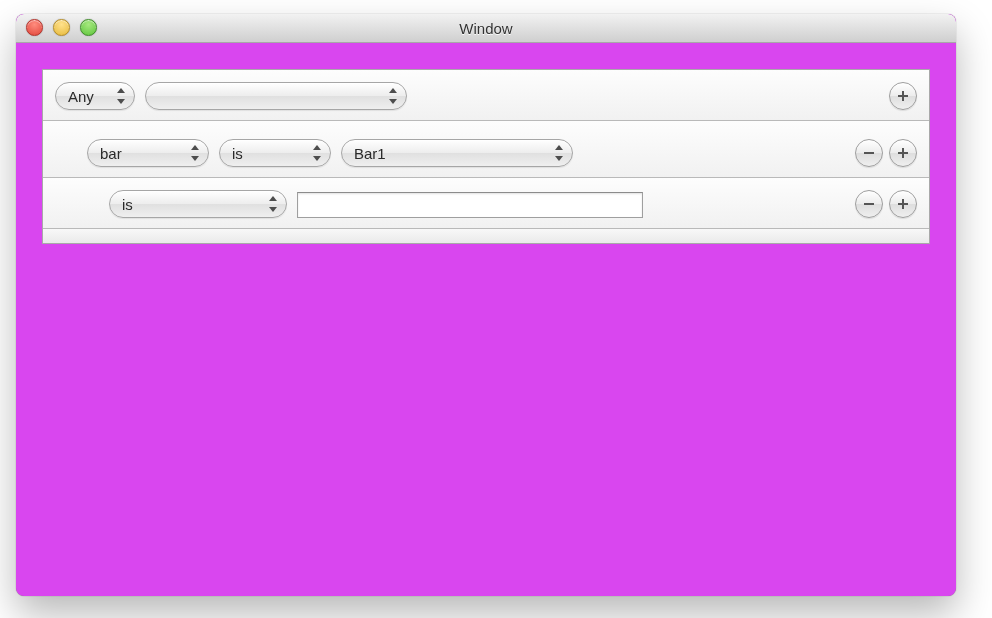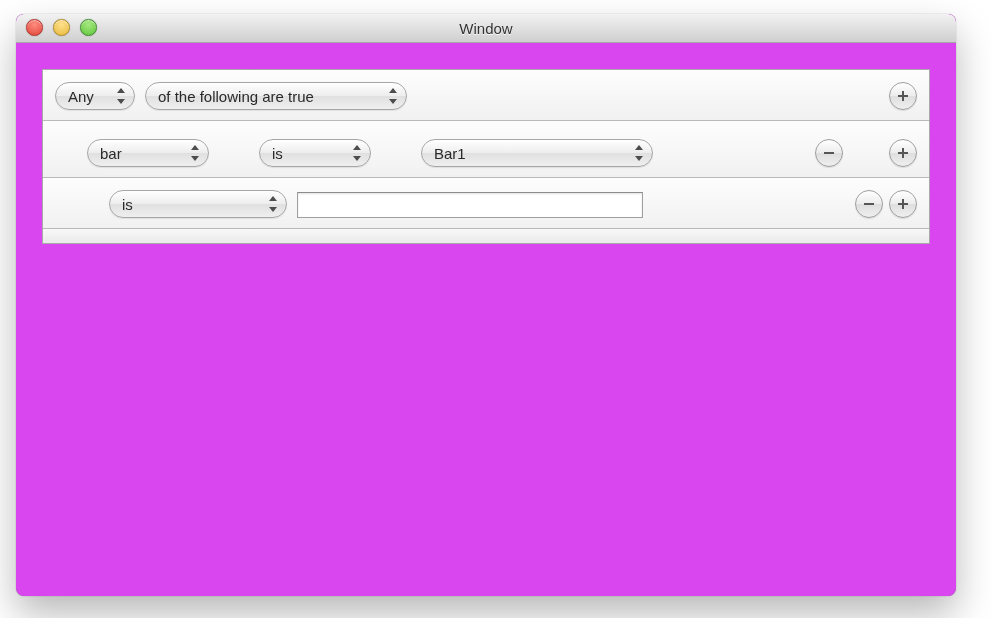--- a/index.html
+++ b/index.html
@@ -70,21 +70,21 @@
     background: linear-gradient(#fdfdfd, #f1f1f1);
     min-height: 30px;
   }
   .rule-row.footer {
     height: 14px;
     min-height: 14px;
     padding: 0;
     border-bottom: none;
     background: linear-gradient(#f8f8f8, #eaeaea);
   }
-  .indent-1 { padding-left: 44px; gap: 40px; }
+  .indent-1 { padding-left: 44px; }
   .indent-2 { padding-left: 66px; }
   .spacer { flex: 1; }
   .popup {
     position: relative;
     display: inline-flex;
     align-items: center;
     height: 26px;
     padding: 0 28px 0 12px;
     margin-right: 10px;
     border-radius: 14px;
@@ -160,21 +160,20 @@
 
   <div class="content">
     <div class="rule-editor">
 
       <div class="rule-row">
         <div class="popup" style="min-width:38px;">
           <span>Any</span>
           <span class="arrows"></span>
         </div>
         <div class="popup" style="min-width:220px;">
-          <span>of the following are true</span>
           <span class="arrows"></span>
         </div>
         <div class="spacer"></div>
         <div class="round-btn">
           <svg width="12" height="12" viewBox="0 0 12 12">
             <rect x="5" y="1" width="2" height="10" fill="#555"></rect>
             <rect x="1" y="5" width="10" height="2" fill="#555"></rect>
           </svg>
         </div>
       </div>

